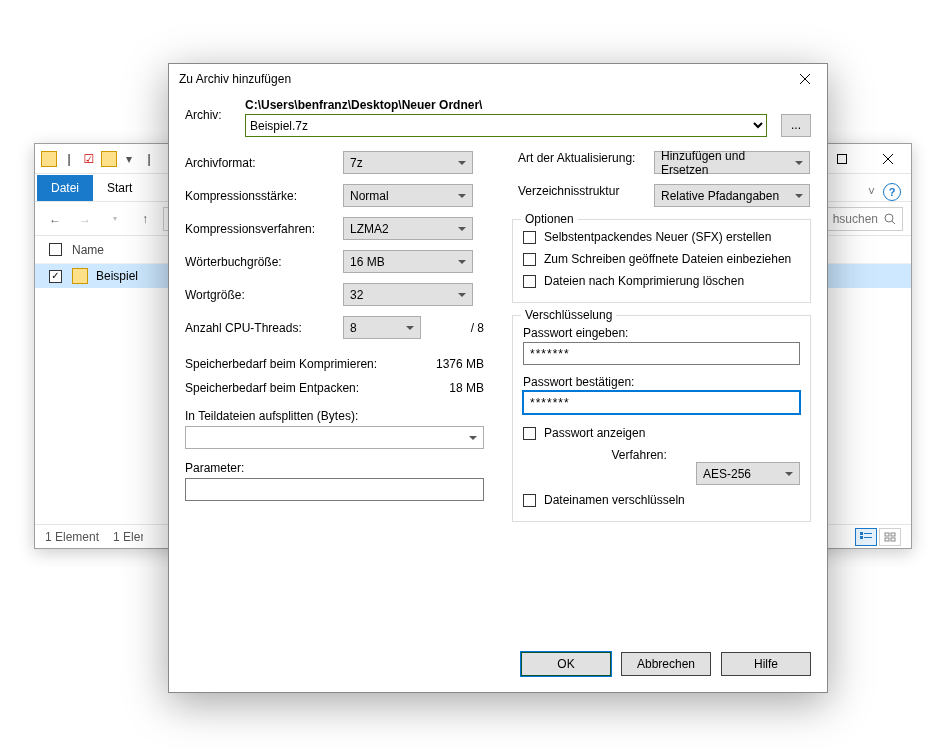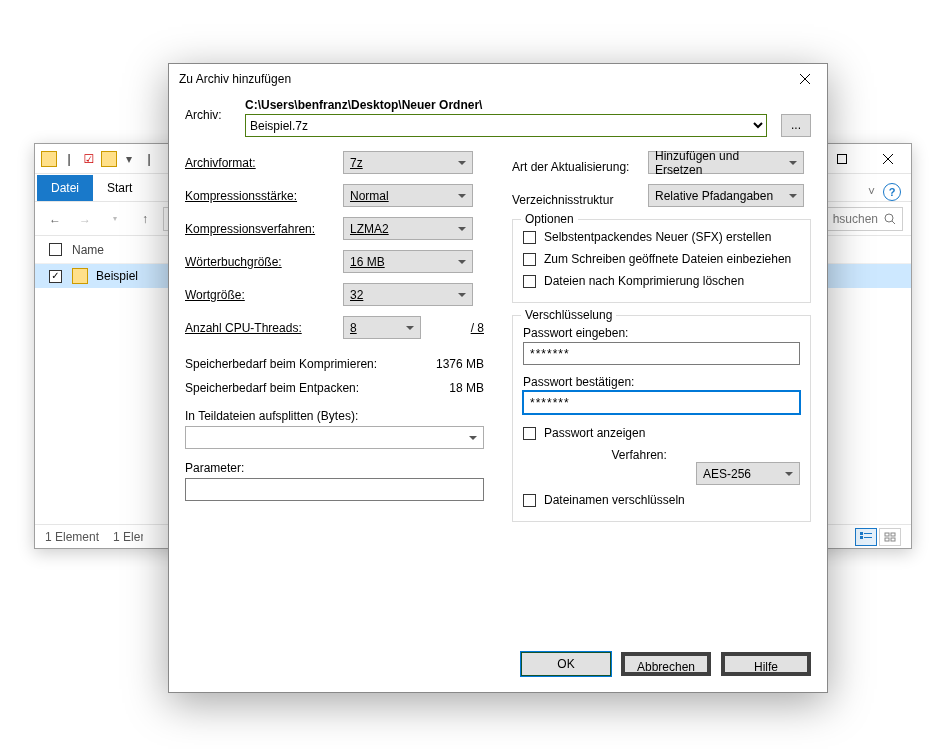--- a/index.html
+++ b/index.html
@@ -89,37 +89,37 @@
   font-family:inherit; font-size:12px;
 }
 select.combo { padding:0; }
 .combo-dd { height:23px; border:1px solid #adadad; background:#e1e1e1; display:flex; align-items:center; padding:0 18px 0 6px; position:relative;}
 .combo-dd::after { content:""; position:absolute; right:6px; top:9px; border:4px solid transparent; border-top-color:#555;}
 .browse-btn { width:30px; height:23px; border:1px solid #adadad; background:#e1e1e1; margin-top:16px; text-align:center; line-height:21px;}
 
 .cols { display:flex; gap:28px; }
 .col { flex:1; display:flex; flex-direction:column; }
 
-.form-row { display:flex; align-items:center; margin-bottom:10px; min-height:23px;text-decoration:underline;}
+.form-row { display:flex; align-items:center; margin-bottom:10px; min-height:23px;}
 .form-row .flabel { width:158px; }
 .form-row .fcontrol { flex:1; }
 .form-row .fcontrol .combo-dd, .form-row .fcontrol select.combo { width:130px; }
 .form-row .suffix { width:26px; text-align:right; margin-left:6px;}
 
 .form-row.small-dd .fcontrol .combo-dd, .form-row.small-dd .fcontrol select.combo { width:78px; }
 
 .mem-row { display:flex; justify-content:space-between; margin-bottom:10px;}
 
 .full-combo { width:100%; }
 .full-combo .combo-dd, .full-combo select.combo { width:100%; }
 
 .textbox { height:23px; border:1px solid #7a7a7a; background:#fff; width:100%; padding: 0 4px;}
 
 
-.right-row { display:flex; align-items:flex-end; margin-bottom:10px;}
+.right-row { display:flex; align-items:flex-start; margin-bottom:10px;margin-left:6px;}
 .right-row .rlabel { width:136px; }
 .right-row .rcontrol { flex:1; }
 .right-row .rcontrol .combo-dd, .right-row .rcontrol select.combo { width:156px; }
 
 .group { border:1px solid #dcdcdc; padding:10px 10px 6px 10px; margin-top:2px; margin-bottom:10px; position:relative;}
 .group .legend { position:absolute; top:-8px; left:8px; background:#fff; padding:0 4px; }
 .chk-row { display:flex; align-items:center; gap:8px; margin-bottom:8px;}
 .chk-box { width:13px; height:13px; border:1px solid #333; background:#fff;}
 
 .pwd-label { margin-bottom:2px; display:block;}
@@ -129,21 +129,21 @@
 .enc-row { display:flex; align-items:center; margin-bottom:8px; margin-top:4px;flex-direction:column;}
 .enc-row .elabel { width:100px;}
 .enc-row .combo-dd { width:104px; margin-left:auto;}
 
 
 .dlg-footer {
   height:46px; display:flex; align-items:center; justify-content:flex-end; gap:10px;
   padding:0 16px 10px 0;
 }
 .btn {
-  width:90px; height:24px; border:4px solid #404040; background:#e1e1e1; text-align:center; line-height:22px;
+  width:90px; height:24px; border:1px solid #404040; background:#e1e1e1; text-align:center; line-height:22px;
 }
 .btn.default { border:1px solid #14532d; outline:1px solid #0078d7; background:#e1e1e1;}
 
 svg { display:block; }
 </style>
 </head>
 <body>
 
 <div class="explorer">
   <div class="titlebar">

